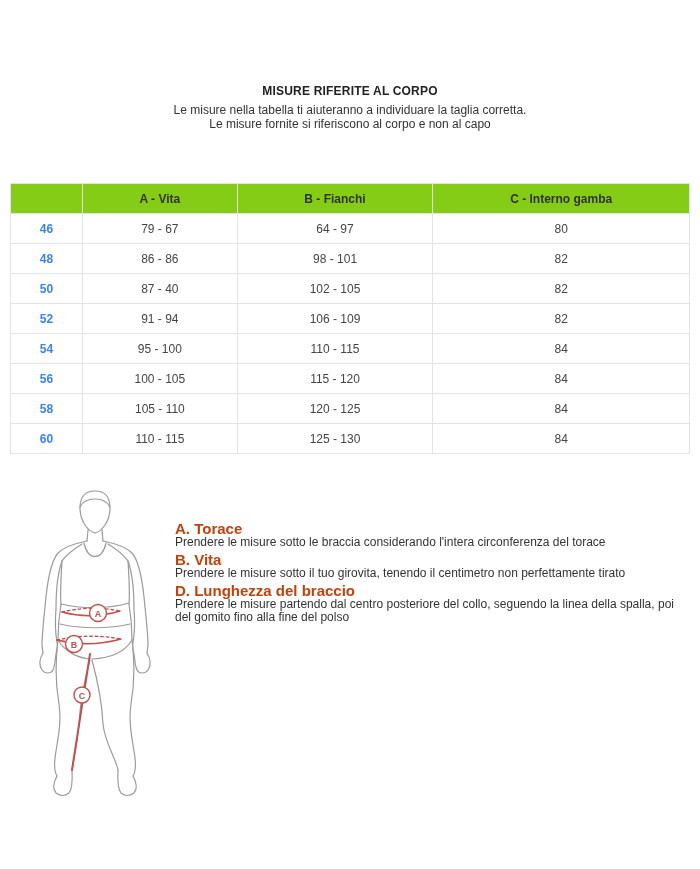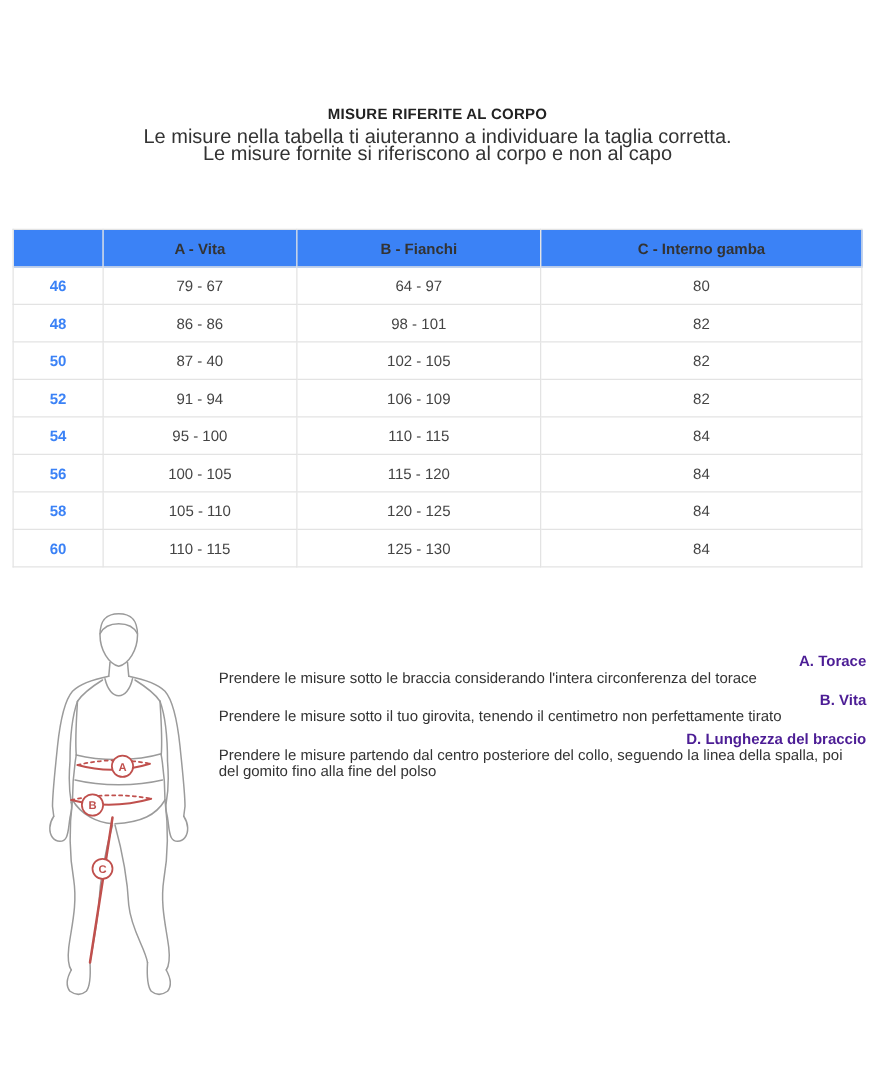--- a/index.html
+++ b/index.html
@@ -7,44 +7,44 @@
     width:700px;height:869px;
     background:#ffffff;
     font-family:"Liberation Sans", sans-serif;
     color:#333;
     position:relative;
     overflow:hidden;
   }
   
   .header{position:absolute;top:84px;left:0;width:700px;text-align:center;}
   .page-title{font-size:12px;font-weight:bold;color:#222;letter-spacing:.2px;}
-  .page-subtitle{font-size:16px;color:#333;line-height:14px;margin-top:5px;}
+  .page-subtitle{font-size:12px;color:#333;line-height:14px;margin-top:5px;}
   
   .size-table-wrap{position:absolute;top:183px;left:10px;width:680px;}
   table.size-table{
     width:100%;border-collapse:collapse;table-layout:fixed;
     font-size:12px;color:#444;
   }
   table.size-table th, table.size-table td{
     border:1px solid #e3e3e3;text-align:center;vertical-align:middle;
     height:29px;padding:0;
   }
   table.size-table th{
-    background:#3b82f6;font-weight:bold;color:#333;
+    background:#84cc16;font-weight:bold;color:#333;
   }
   table.size-table td.size-cell{font-weight:bold;color:#3b82f6;}
   col.c-size{width:10.6%;}
   col.c-a{width:22.8%;}
   col.c-b{width:28.8%;}
   col.c-c{width:37.8%;}
   
   .figure-wrap{position:absolute;top:482px;left:25px;width:150px;height:330px;}
   .guide-wrap{position:absolute;top:518px;left:175px;width:518px;}
   .guide-item{margin-bottom:1px;}
-  .guide-label{font-size:12px;font-weight:bold;color:#4c1d95;line-height:14px;margin-top:4px;text-align:right;}
+  .guide-label{font-size:15px;font-weight:bold;color:#c2410c;line-height:14px;margin-top:4px;}
   .guide-desc{font-size:12px;color:#333;line-height:13px;}
 </style>
 </head>
 <body>
 
 <div class="header">
   <div class="page-title">MISURE RIFERITE AL CORPO</div>
   <div class="page-subtitle">
     <div>Le misure nella tabella ti aiuteranno a individuare la taglia corretta.</div>
     <div>Le misure fornite si riferiscono al corpo e non al capo</div>

